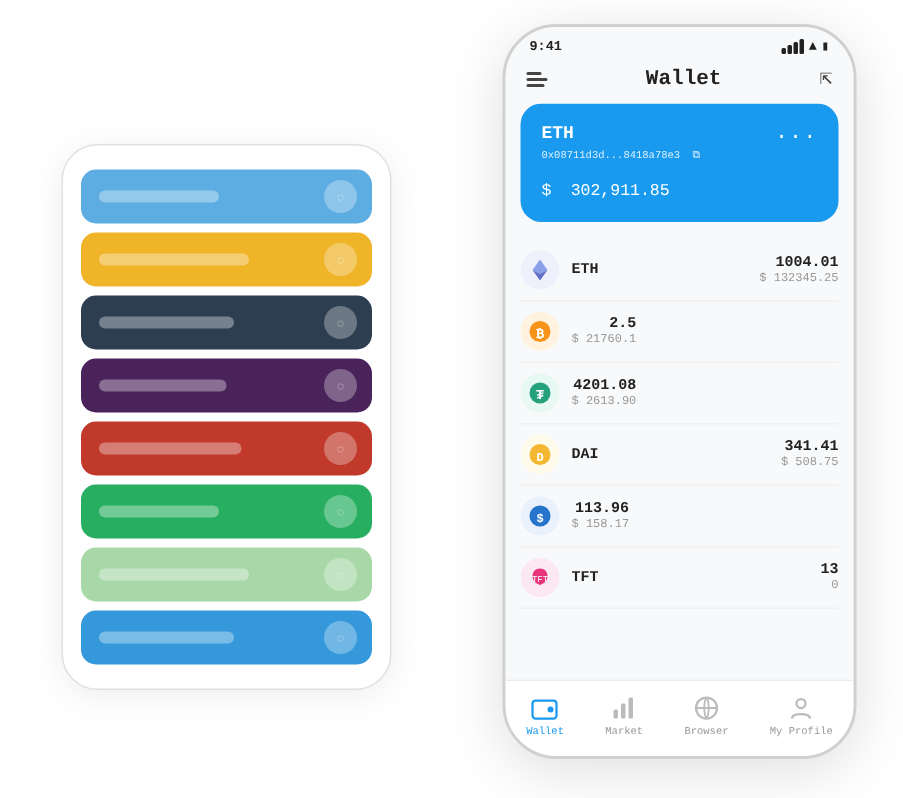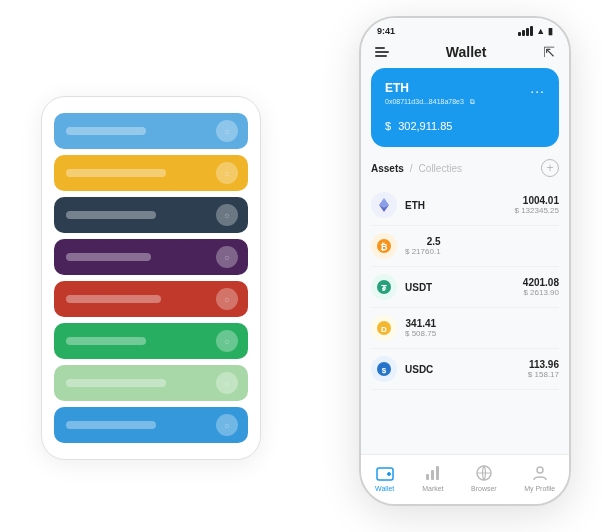--- a/index.html
+++ b/index.html
@@ -67,29 +67,30 @@
       height: 8px;
       border-radius: 4px;
       background: rgba(255,255,255,0.35);
     }
 
     
     .phone {
       position: absolute;
       right: 10px;
       top: 0px;
-      width: 212px;
+      width: 236px;
       height: 490px;
       background: #f8f9fa;
       border-radius: 36px;
       border: 2px solid #d0d0d0;
       box-shadow: 0 8px 40px rgba(0,0,0,0.13);
       overflow: hidden;
       display: flex;
       flex-direction: column;
+      font-family: Liberation Mono, monospace;
     }
 
     .phone-status-bar {
       display: flex;
       justify-content: space-between;
       align-items: center;
       padding: 8px 16px 4px;
       font-size: 9px;
       font-weight: 600;
       color: #222;
@@ -390,30 +391,20 @@
         <div class="wallet-card-address">
           <span>0x08711d3d...8418a78e3</span>
           <span style="margin-left:4px">⧉</span>
         </div>
         <div class="wallet-card-balance">
           <span>$</span>
           <span>302,911.85</span>
         </div>
       </div>
 
-      <div class="assets-header">
-        <div class="assets-tabs">
-          <span class="assets-tab-active">Assets</span>
-          <span class="assets-tab-separator">/</span>
-          <span class="assets-tab-inactive">Collecties</span>
-        </div>
-        <div class="assets-add">
-          <span>+</span>
-        </div>
-      </div>
 
       <div class="asset-list">
 
         <div class="asset-row">
           <div class="asset-icon" style="background:#EEF0FB">
             <svg width="16" height="16" viewBox="0 0 16 16">
                 <polygon points="8,1 13,8 8,10.5 3,8" fill="#8B9FE8"></polygon>
                 <polygon points="8,10.5 13,8 8,15 3,8" fill="#6070C8"></polygon>
               </svg>
           </div>
@@ -437,54 +428,66 @@
           </div>
         </div>
 
         <div class="asset-row">
           <div class="asset-icon" style="background:#E8F8F2">
             <svg width="16" height="16" viewBox="0 0 16 16">
                 <circle cx="8" cy="8" r="7" fill="#26A17B"></circle>
                 <text x="8" y="12" text-anchor="middle" font-size="9" fill="white" font-weight="bold">₮</text>
               </svg>
           </div>
-          <span class="asset-name">USDT</span>
           <div class="asset-values">
             <div class="asset-amount">4201.08</div>
             <div class="asset-usd">$ 2613.90</div>
           </div>
         </div>
 
         <div class="asset-row">
           <div class="asset-icon" style="background:#FFFBEA">
             <svg width="16" height="16" viewBox="0 0 16 16">
                 <circle cx="8" cy="8" r="7" fill="#F4B731"></circle>
                 <text x="8" y="12" text-anchor="middle" font-size="8" fill="white" font-weight="bold">D</text>
               </svg>
           </div>
+          <span class="asset-name">DAI</span>
           <div class="asset-values">
             <div class="asset-amount">341.41</div>
             <div class="asset-usd">$ 508.75</div>
           </div>
         </div>
 
         <div class="asset-row">
           <div class="asset-icon" style="background:#E8F1FC">
             <svg width="16" height="16" viewBox="0 0 16 16">
                 <circle cx="8" cy="8" r="7" fill="#2775CA"></circle>
                 <text x="8" y="12" text-anchor="middle" font-size="8" fill="white" font-weight="bold">$</text>
               </svg>
           </div>
-          <span class="asset-name">USDC</span>
           <div class="asset-values">
             <div class="asset-amount">113.96</div>
             <div class="asset-usd">$ 158.17</div>
           </div>
         </div>
 
+        <div class="asset-row">
+          <div class="asset-icon" style="background:#FCE8F0">
+            <svg width="16" height="16" viewBox="0 0 16 16">
+                <path d="M8 2 C5 2 3 4 3 7 C3 10 5 12 8 13 C11 12 13 10 13 7 C13 4 11 2 8 2Z" fill="#E8347B"></path>
+                <text x="8" y="11" text-anchor="middle" font-size="6" fill="white">TFT</text>
+              </svg>
+          </div>
+          <span class="asset-name">TFT</span>
+          <div class="asset-values">
+            <div class="asset-amount">13</div>
+            <div class="asset-usd">0</div>
+          </div>
+        </div>
 
       </div>
     </div>
 
     <div class="phone-nav">
       <div class="nav-item">
         <div class="nav-icon nav-icon-active">
           <svg width="18" height="18" viewBox="0 0 18 18" fill="none">
             <rect x="1" y="4" width="16" height="12" rx="2" stroke="#1a9aef" stroke-width="1.5"></rect>
             <circle cx="13" cy="10" r="1.5" fill="#1a9aef"></circle>

